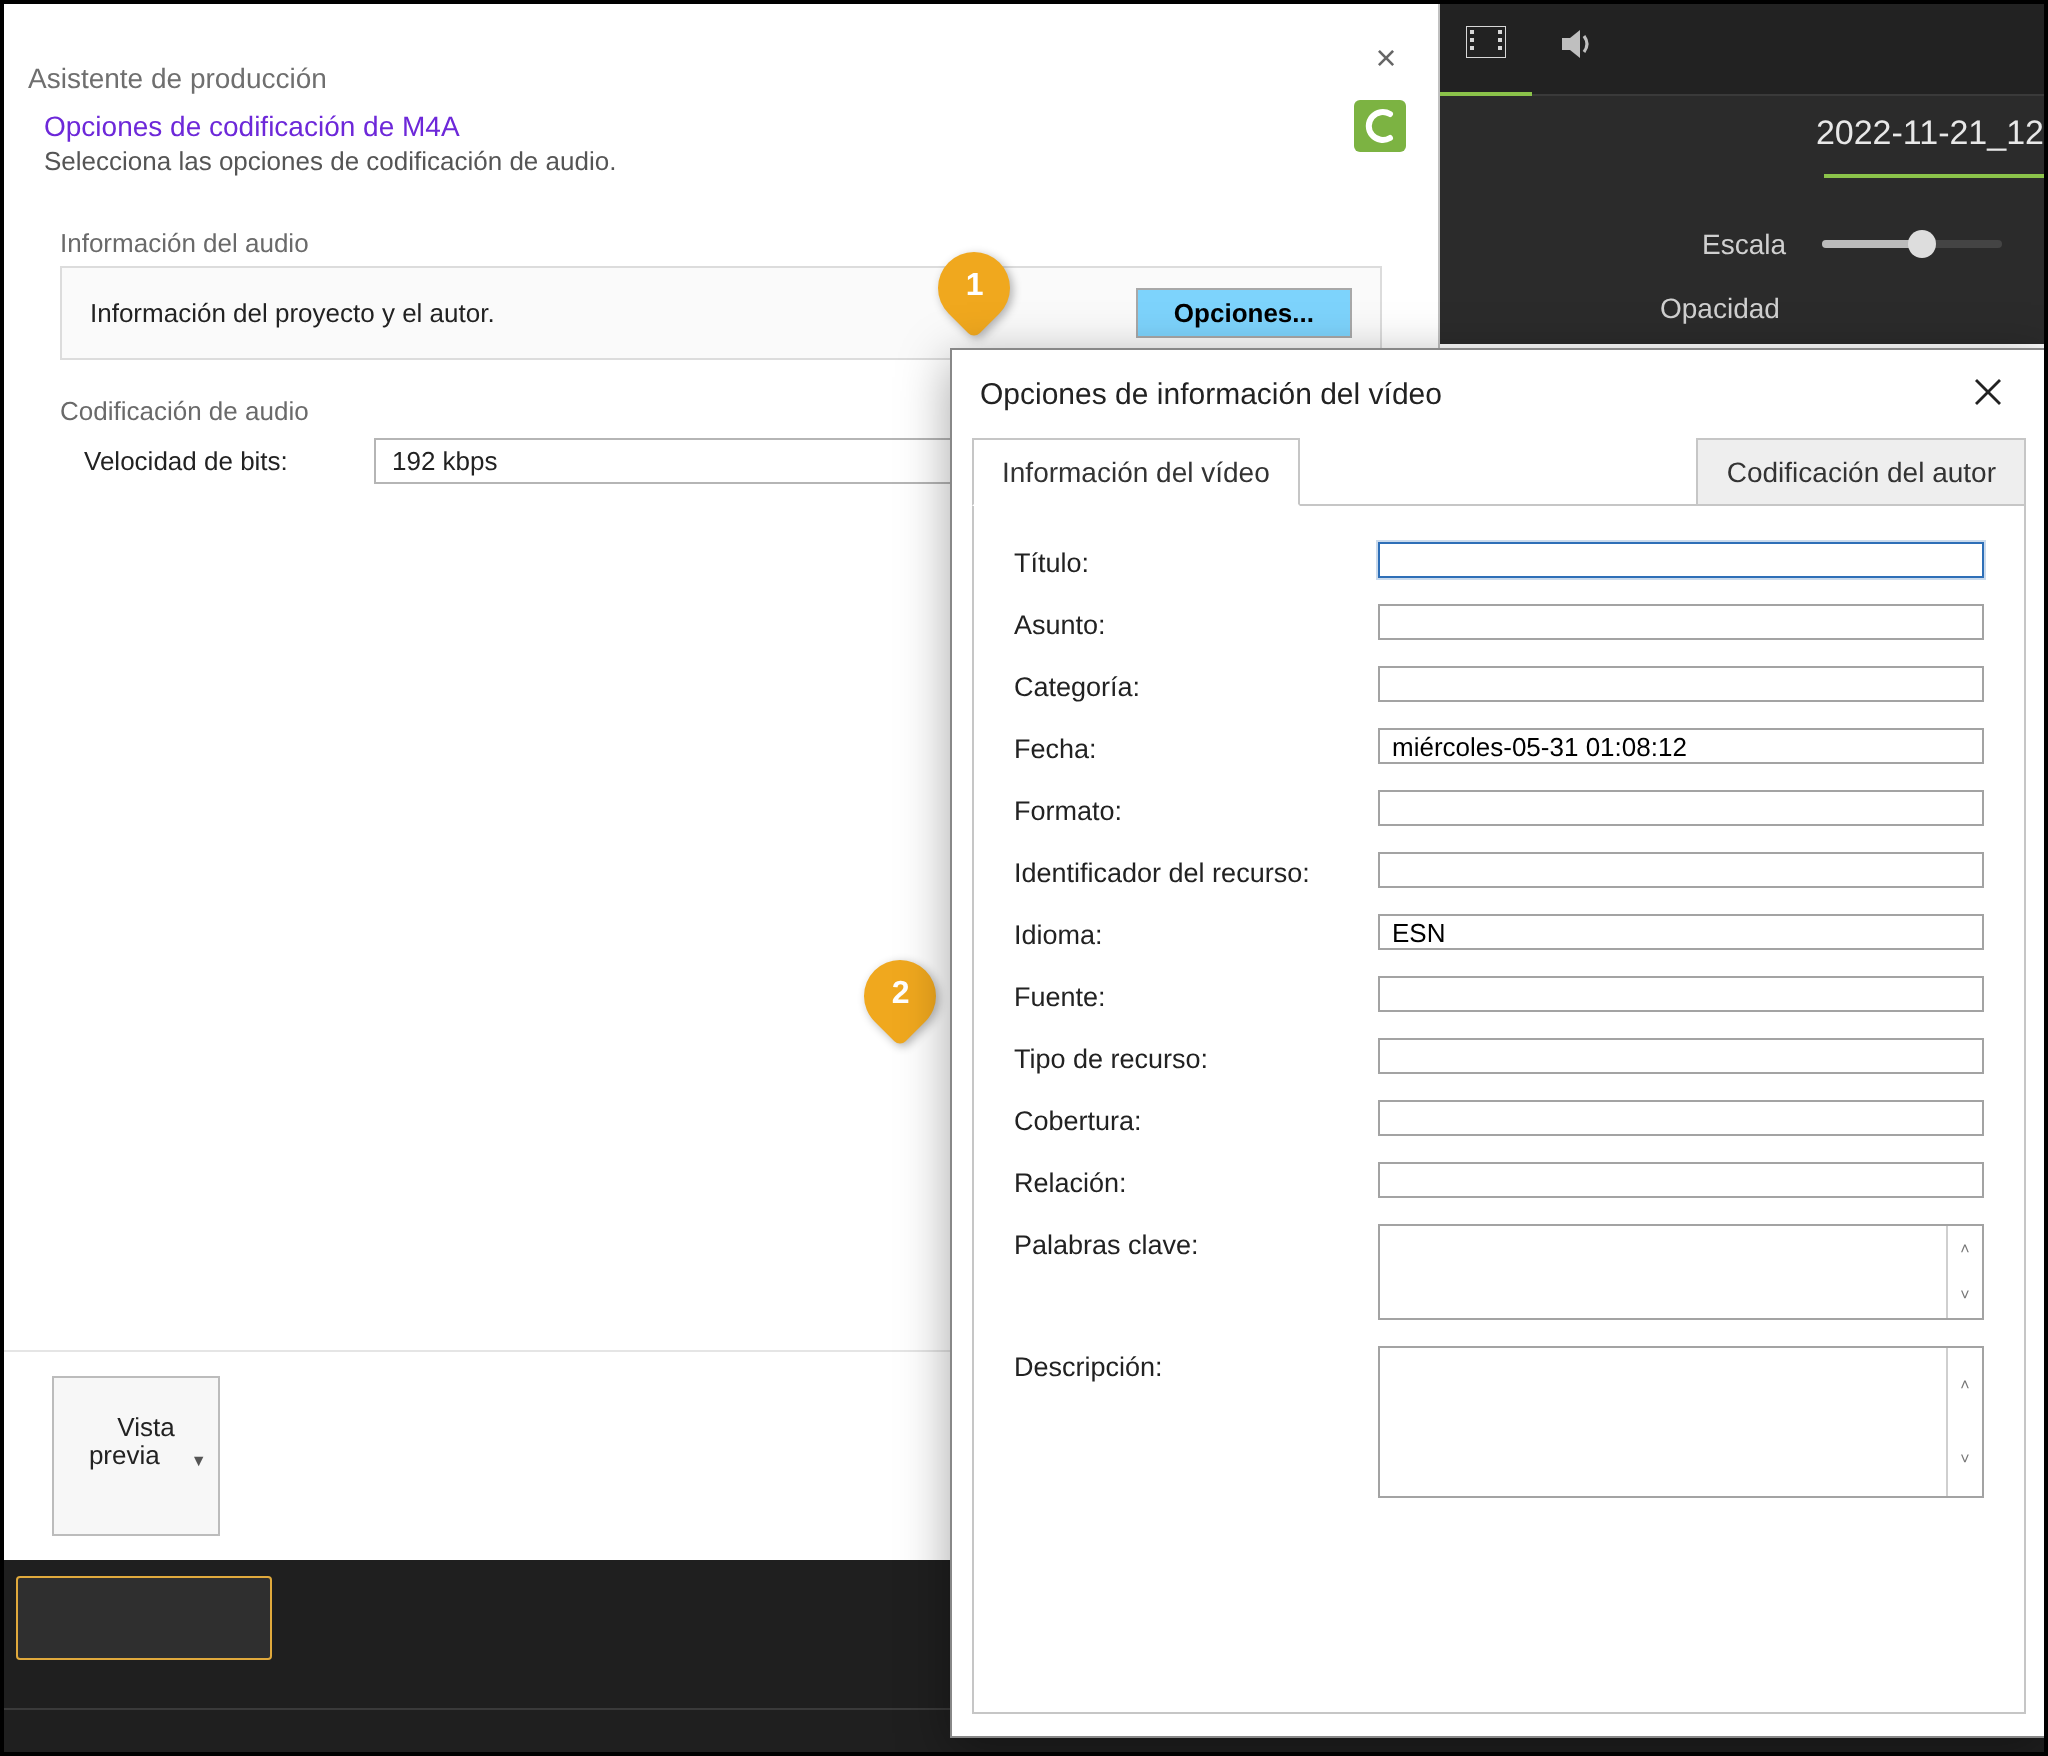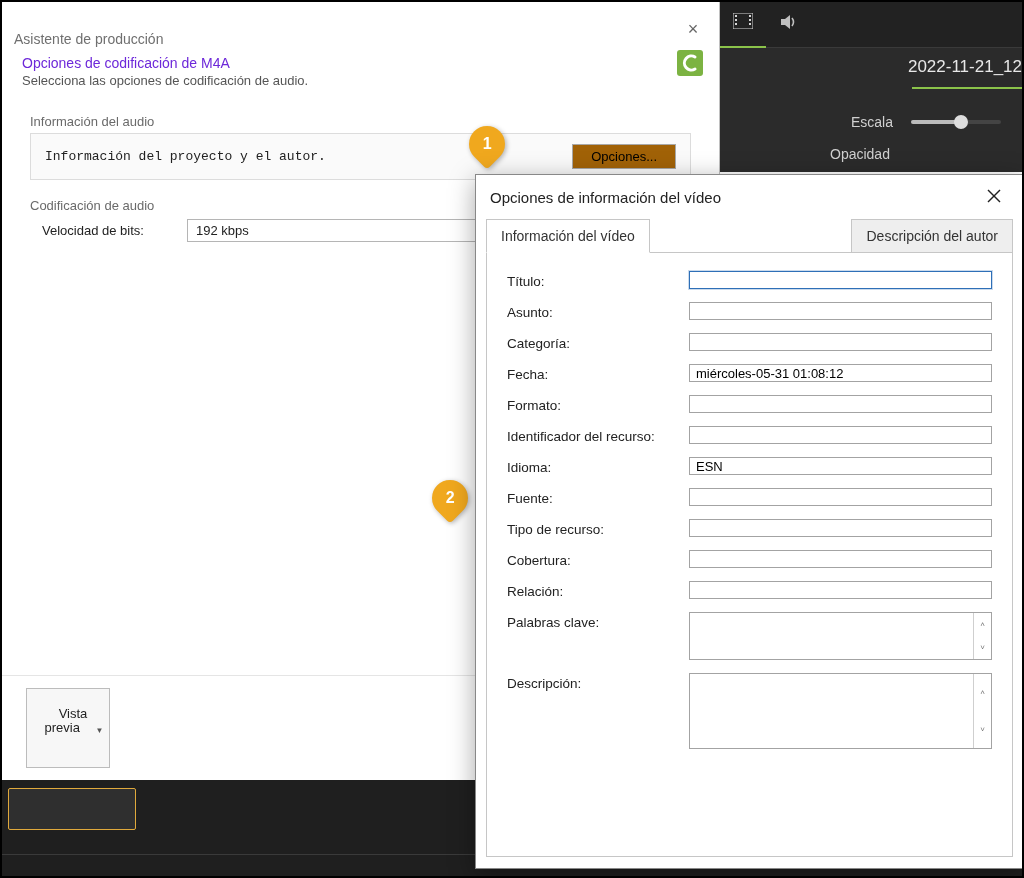--- a/index.html
+++ b/index.html
@@ -175,28 +175,28 @@
     position: relative;
   }
   .groupbox .row {
     display: flex;
     align-items: center;
   }
   .groupbox .row .lbl {
     flex: 1;
     font-size: 13px;
     color: #222;
-    font-family: Liberation Mono, monospace;
   }
   .btn {
     font-size: 13px;
     padding: 4px 18px;
-    background: #a16207;
+    background: #7dd3fc;
     border: 1px solid #a8a8a8;
     cursor: pointer;
+    font-weight: bold;
   }
   .bitrate-row {
     display: flex;
     align-items: center;
     margin-top: 6px;
     padding: 0 12px;
   }
   .bitrate-row .lbl {
     width: 145px;
     font-size: 13px;
@@ -503,21 +503,21 @@
         <svg viewBox="0 0 14 14">
             <line x1="1" y1="1" x2="13" y2="13" stroke="#222" stroke-width="1.4"></line>
             <line x1="13" y1="1" x2="1" y2="13" stroke="#222" stroke-width="1.4"></line>
           </svg>
       </span>
     </span>
   </div>
 
   <div class="tabs">
     <div class="tab active">Información del vídeo</div>
-    <div class="tab">Descripción del autor</div>
+    <div class="tab">Codificación del autor</div>
   </div>
 
   <div class="tab-panel">
 
     <div class="form-row">
       <label>Título:</label>
       <input type="text" class="focus" value="" style="">
     </div>
     <div class="form-row">
       <label>Asunto:</label>

